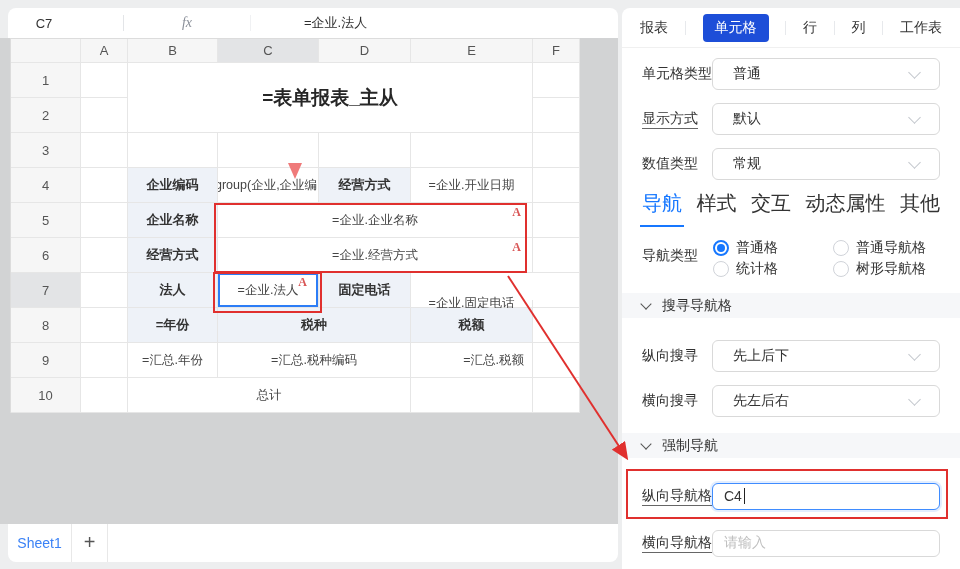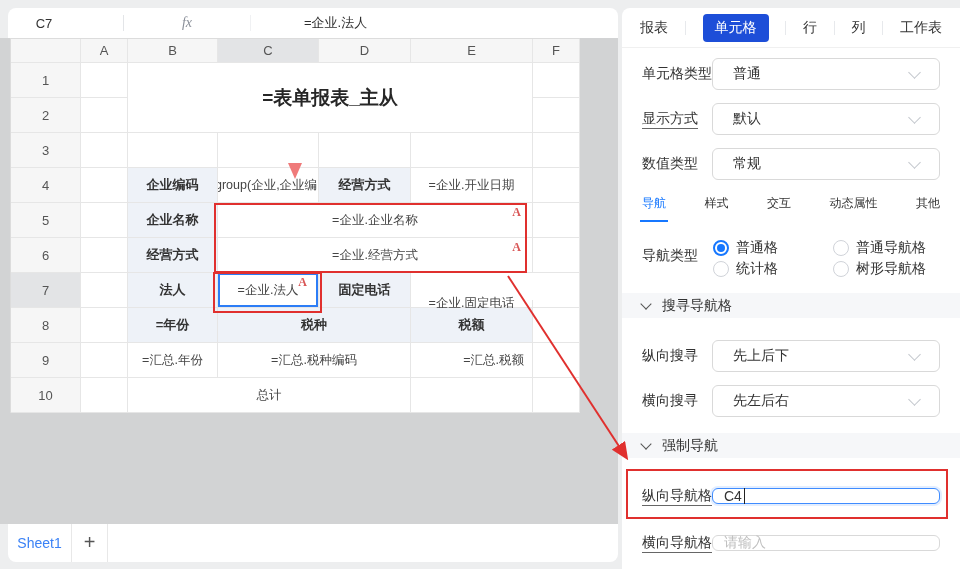--- a/index.html
+++ b/index.html
@@ -54,29 +54,29 @@
   .tsep { width:1px; height:14px; background:#e7e9ec; }
 
   .frow { position:absolute; left:20px; right:20px; height:32px; display:flex; align-items:center; }
   .flabel { width:70px; flex:none; font-size:14px; color:#333; }
   .flabel .u { border-bottom:1px solid #666; padding-bottom:2px; }
   .fctrl { flex:1; height:32px; border:1px solid #d9d9d9; border-radius:6px; background:#fff;
            display:flex; align-items:center; justify-content:space-between; padding:0 20px;
            font-size:14px; color:#333; }
   .chev { width:9px; height:9px; border-right:1.5px solid #c2c6cc; border-bottom:1.5px solid #c2c6cc;
           transform:rotate(45deg); margin-top:-4px; }
-  .finput { flex:1; height:16px; border:1px solid #d9d9d9; border-radius:6px; background:#fff;
+  .finput { flex:1; height:27px; border:1px solid #d9d9d9; border-radius:6px; background:#fff;
             display:flex; align-items:center; padding:0 11px; font-size:14px; color:#333; }
   .finput.focused { border:1.5px solid #3f8cff; box-shadow:0 0 0 2px rgba(22,119,255,.12); }
   .ph { color:#bfbfbf; }
   .caret { display:inline-block; width:1px; height:16px; background:#222; margin-left:2px; }
 
   .subtabs { position:absolute; left:20px; right:20px; top:182px; height:26px; display:flex;
              align-items:center; justify-content:space-between; }
-  .stab { font-size:12px; color:#333; position:relative; }
+  .stab { font-size:20px; color:#333; position:relative; }
   .stab.active { color:#1677ff; font-weight:500; }
   .stab.active::after { content:''; position:absolute; left:-2px; right:-2px; bottom:-10px;
                         height:2px; background:#1677ff; }
 
   .nav-type { position:absolute; left:20px; right:20px; top:231px; display:flex; }
   .nav-type .flabel { margin-top:8px; }
   .radio-col { display:grid; grid-template-columns:120px auto; grid-row-gap:3px; margin-left:1px; }
   .radio-item { display:flex; align-items:center; gap:7px; font-size:14px; color:#333; height:18px; }
   .radio { width:16px; height:16px; border-radius:50%; border:1px solid #d0d3d9; background:#fff;
            flex:none; display:flex; align-items:center; justify-content:center; }

